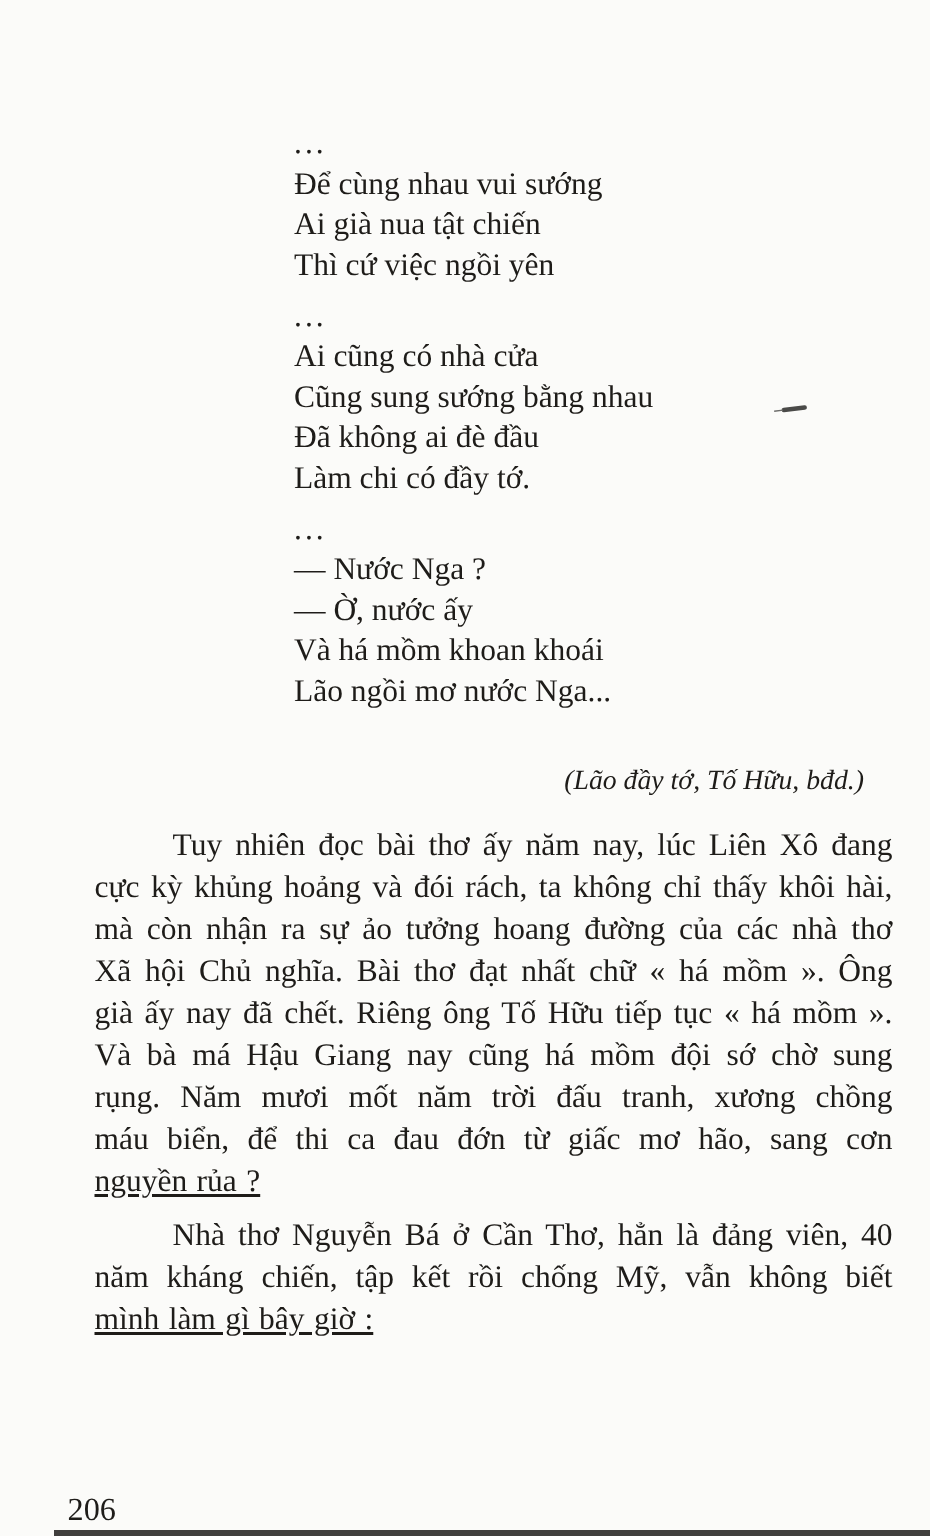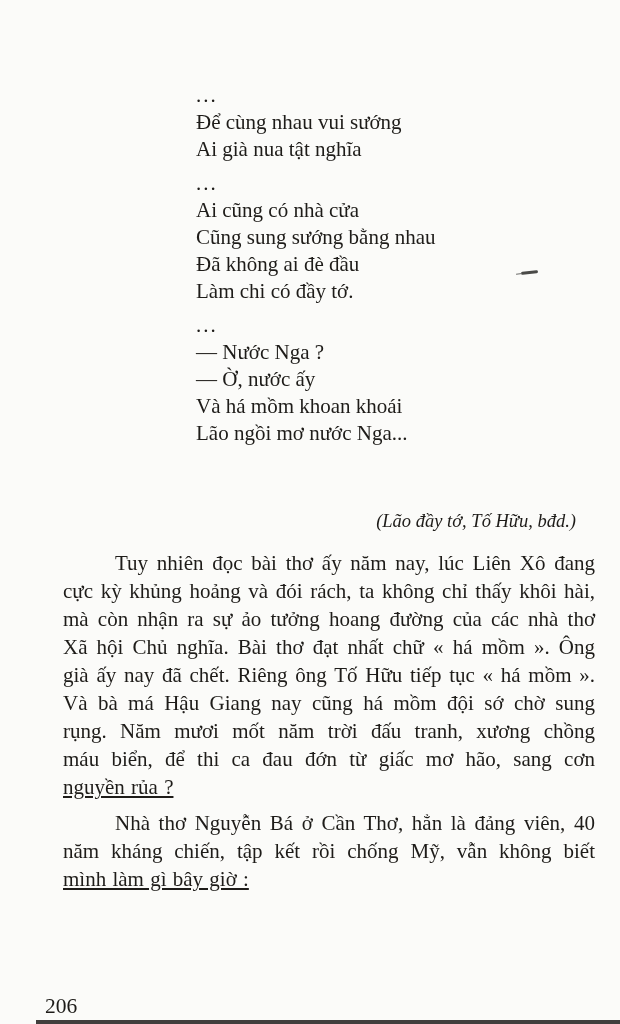--- a/index.html
+++ b/index.html
@@ -90,21 +90,22 @@
 </style>
 </head>
 <body>
 
 <div class="page">
 
   <div class="poem">
     <div class="stanza">
       <div class="poem-line ellipsis">...</div>
       <div class="poem-line">Để cùng nhau vui sướng</div>
-      <div class="poem-line">Ai già nua tật nghĩa</div>
+      <div class="poem-line">Ai già nua tật chiến</div>
+      <div class="poem-line">Thì cứ việc ngồi yên</div>
     </div>
     <div class="stanza">
       <div class="poem-line ellipsis">...</div>
       <div class="poem-line">Ai cũng có nhà cửa</div>
       <div class="poem-line">Cũng sung sướng bằng nhau</div>
       <div class="poem-line">Đã không ai đè đầu</div>
       <div class="poem-line">Làm chi có đầy tớ.</div>
     </div>
     <div class="stanza">
       <div class="poem-line ellipsis">...</div>

